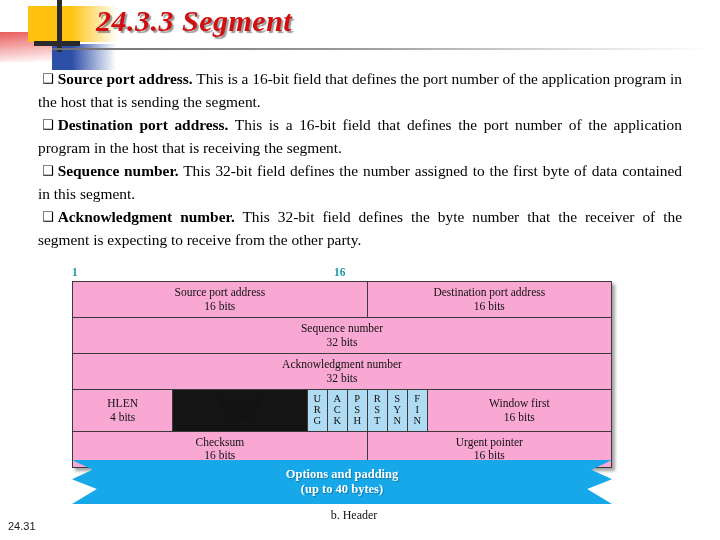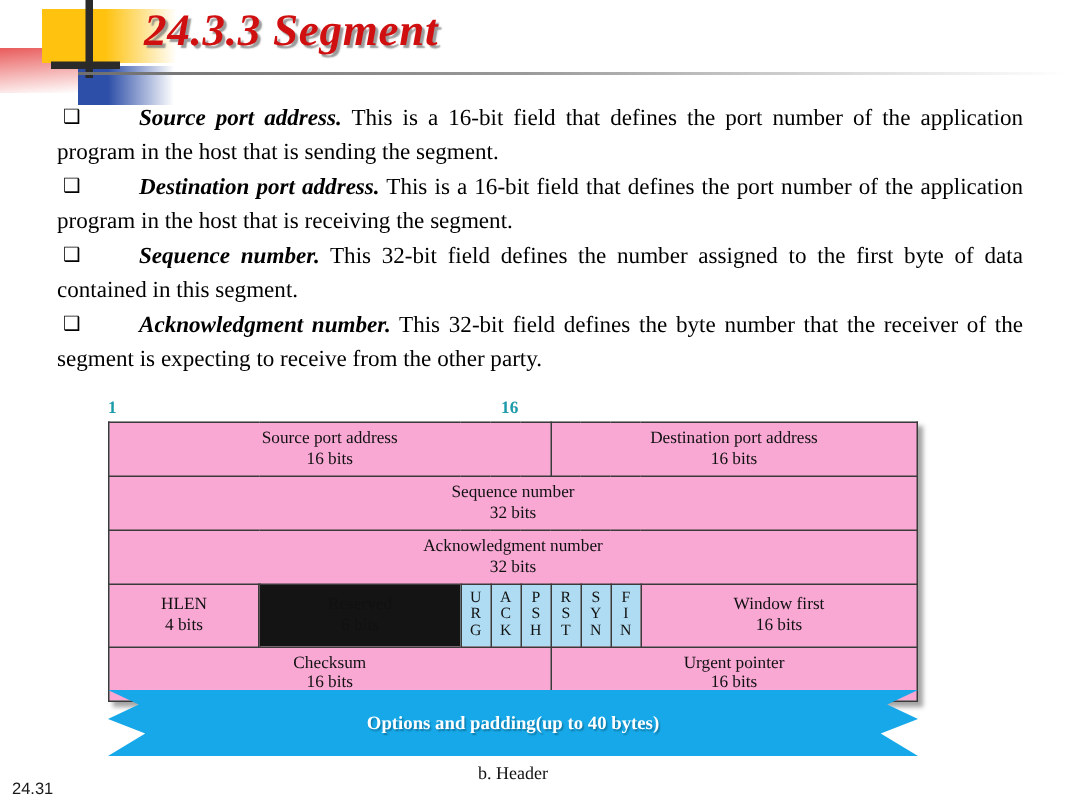--- a/index.html
+++ b/index.html
@@ -106,22 +106,20 @@
   .para.last-line-left { text-align-last: left; }
   .bullet-box {
     font-family: "DejaVu Sans", sans-serif;
     font-size: 13px;
     vertical-align: 1px;
     padding-left: 4px;
     padding-right: 4px;
   }
   .term {
     font-weight: bold;
-    font-style: italic;
-    margin-left: 35px;
   }
 
   
   #header-diagram {
     position: absolute;
     left: 62px; top: 266px;
     width: 596px; height: 250px;
   }
   #bit-ruler {
     position: relative;
@@ -194,33 +192,33 @@
     clip-path: polygon(
       0% 0%, 100% 0%,
       100% 0%, 96.2% 22%, 100% 44%, 95.4% 66%, 100% 100%,
       0% 100%, 4.6% 66%, 0% 44%, 3.8% 22%);
     filter: drop-shadow(3px 3px 2px rgba(90,90,90,.55));
   }
   #options-label {
     position: absolute;
     inset: 0;
     display: flex;
-    flex-direction: row;
+    flex-direction: column;
     align-items: center;
     justify-content: center;
     color: #ffffff;
     font-weight: bold;
     font-size: 12.5px;
     line-height: 1.2;
     font-family: "Liberation Serif", serif;
     text-shadow: 1px 1px 1px rgba(0,0,0,.28);
   }
   #diagram-caption {
     position: absolute;
-    left: 10px; top: 242px;
+    left: 22px; top: 242px;
     width: 540px;
     text-align: center;
     font-size: 12px;
     color: #111111;
     font-family: "Liberation Serif", serif;
   }
 
   
   #slide-number {
     position: absolute;

